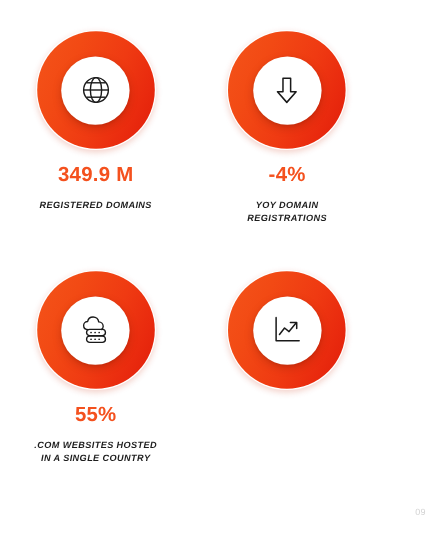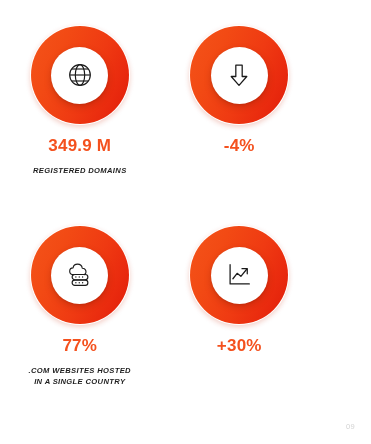--- a/index.html
+++ b/index.html
@@ -157,20 +157,22 @@
         <div class="ring"></div>
         <div class="ring-hole">
           <span>
             <svg class="icon-svg" viewBox="0 0 32 32" fill="none" stroke="#1a1a1a" stroke-width="1.35" stroke-linejoin="round" stroke-linecap="round">
               <path d="M12.6 5.5 L19.4 5.5 L19.4 17.6 L24.3 17.6 L16 27 L7.7 17.6 L12.6 17.6 Z"></path>
             </svg>
           </span>
         </div>
       </div>
       <div class="stat-value">-4%</div>
+      <div class="stat-label">YOY DOMAIN
+REGISTRATIONS</div>
     </div>
 
     <div class="stat-card">
       <div class="ring-wrap">
         <div class="ring"></div>
         <div class="ring-hole">
           <span>
             <svg class="icon-svg" viewBox="0 0 32 32" fill="none" stroke="#1a1a1a" stroke-width="1.2" stroke-linejoin="round" stroke-linecap="round">
               <path d="M9.2 15.6 C6.6 15.6 5 13.9 5 11.9 C5 10 6.6 8.4 8.6 8.4 C9 6.1 11 4.4 13.4 4.4 C16 4.4 18.1 6.3 18.4 8.8 C20.6 8.9 22.4 10.7 22.4 12.9 C22.4 14.4 21.6 15.1 20.6 15.6"></path>
               <rect x="7.6" y="15.4" width="16.8" height="5.6" rx="2.8"></rect>
@@ -178,38 +180,37 @@
               <circle cx="11.6" cy="18.2" r="0.75" fill="#1a1a1a" stroke="none"></circle>
               <circle cx="15.2" cy="18.2" r="0.75" fill="#1a1a1a" stroke="none"></circle>
               <circle cx="18.8" cy="18.2" r="0.75" fill="#1a1a1a" stroke="none"></circle>
               <circle cx="11.6" cy="24.2" r="0.75" fill="#1a1a1a" stroke="none"></circle>
               <circle cx="15.2" cy="24.2" r="0.75" fill="#1a1a1a" stroke="none"></circle>
               <circle cx="18.8" cy="24.2" r="0.75" fill="#1a1a1a" stroke="none"></circle>
             </svg>
           </span>
         </div>
       </div>
-      <div class="stat-value">77%</div>
+      <div class="stat-value">55%</div>
       <div class="stat-label">.COM WEBSITES HOSTED
 IN A SINGLE COUNTRY</div>
     </div>
 
     <div class="stat-card">
       <div class="ring-wrap">
         <div class="ring"></div>
         <div class="ring-hole">
           <span>
             <svg class="icon-svg" viewBox="0 0 32 32" fill="none" stroke="#1a1a1a" stroke-width="1.35" stroke-linejoin="round" stroke-linecap="round">
               <polyline points="6.5,5 6.5,25.5 27,25.5"></polyline>
               <polyline points="9.5,20 14,14.2 18,17.4 24.4,9.6"></polyline>
               <polyline points="19.2,9.3 24.8,9.3 24.8,14.7"></polyline>
             </svg>
           </span>
         </div>
       </div>
-      <div class="stat-value">+30%</div>
     </div>
 
   </div>
 
   <div id="page-number">09</div>
 
 </div>
 
 </body></html>

